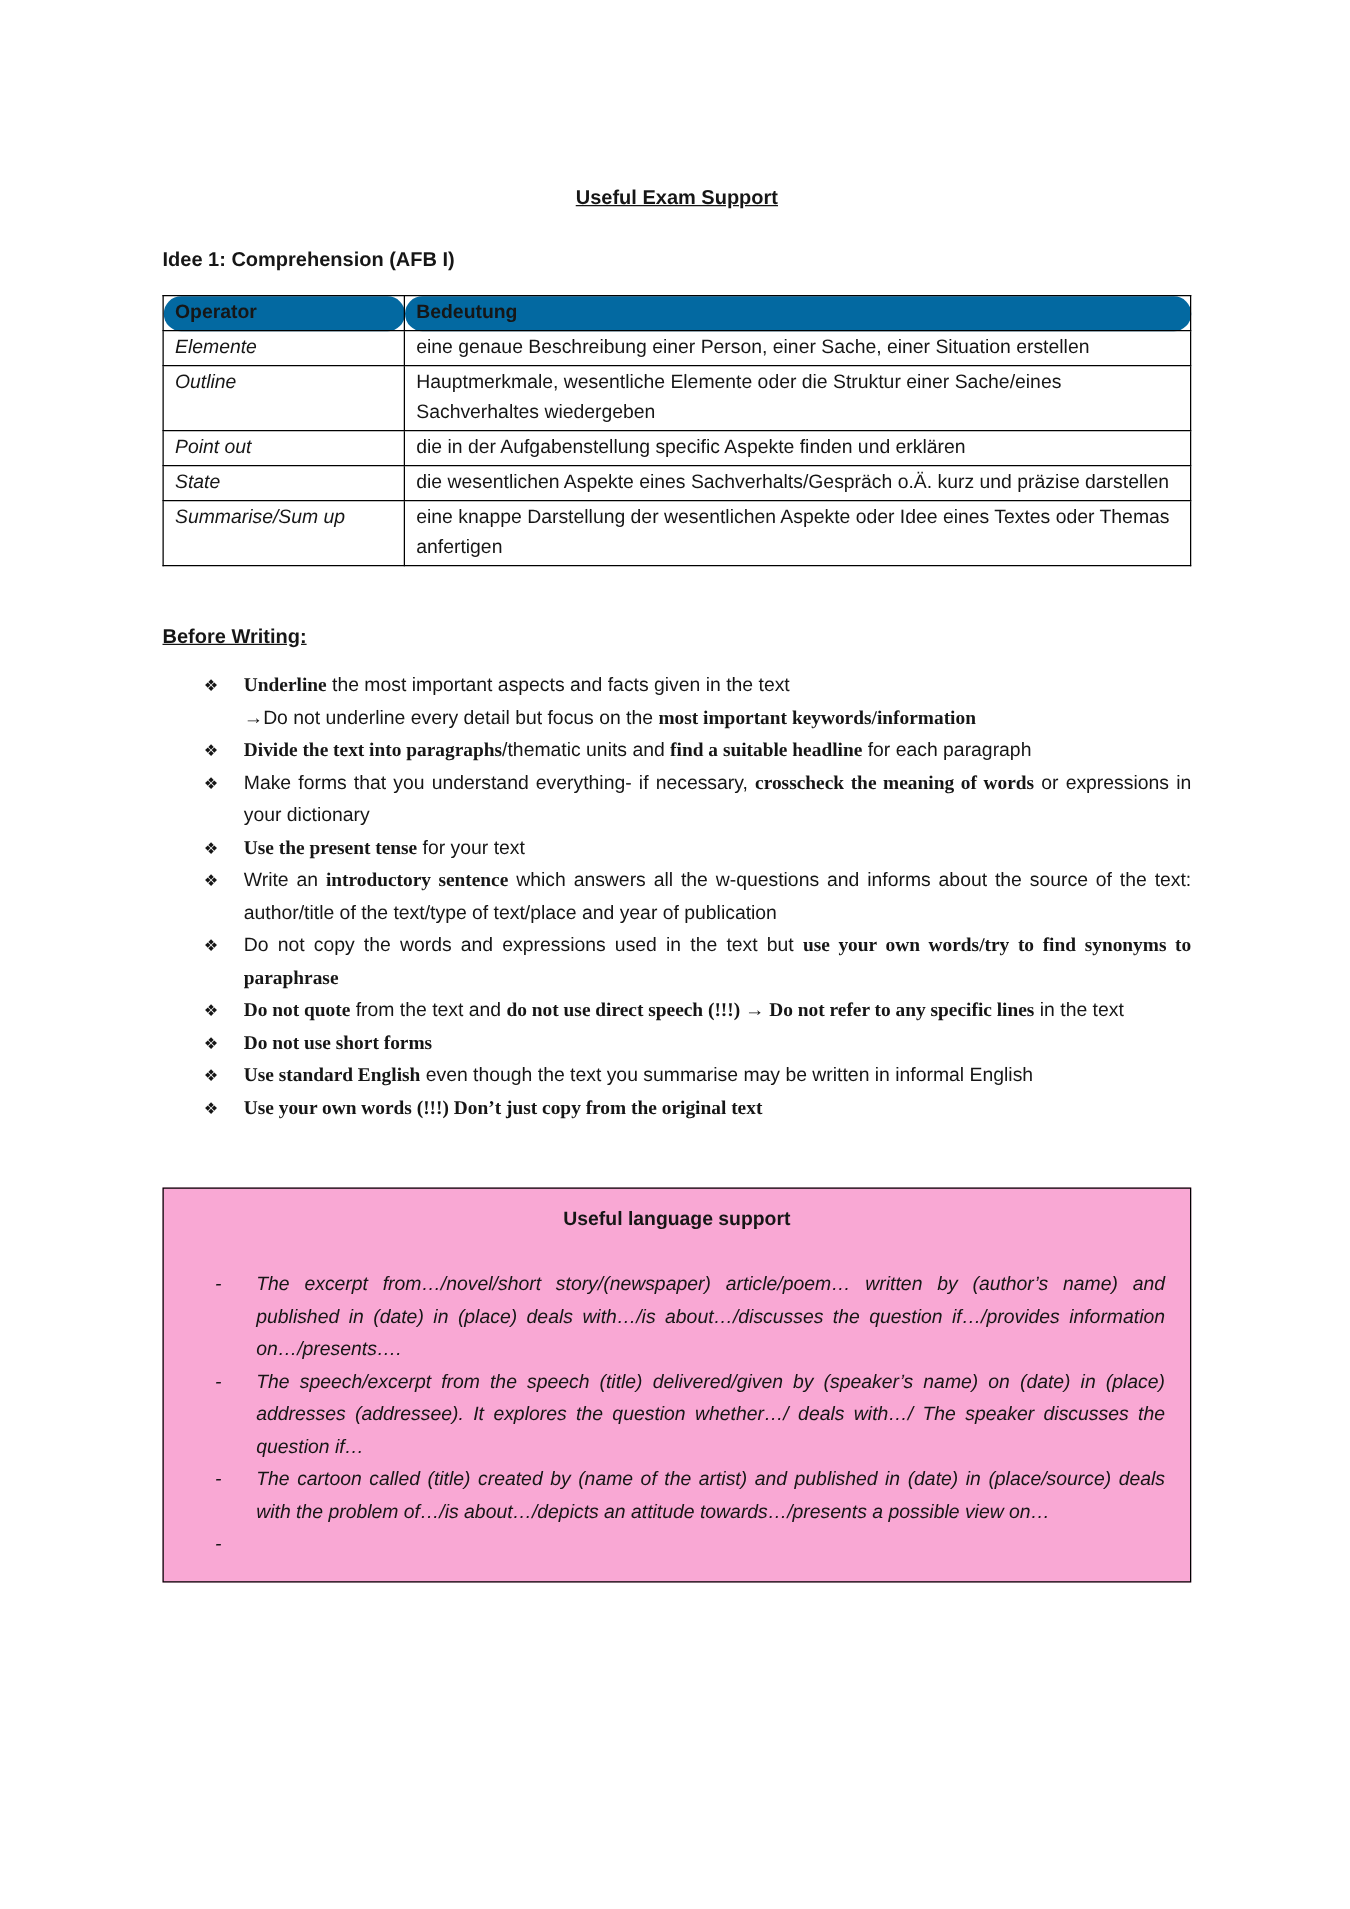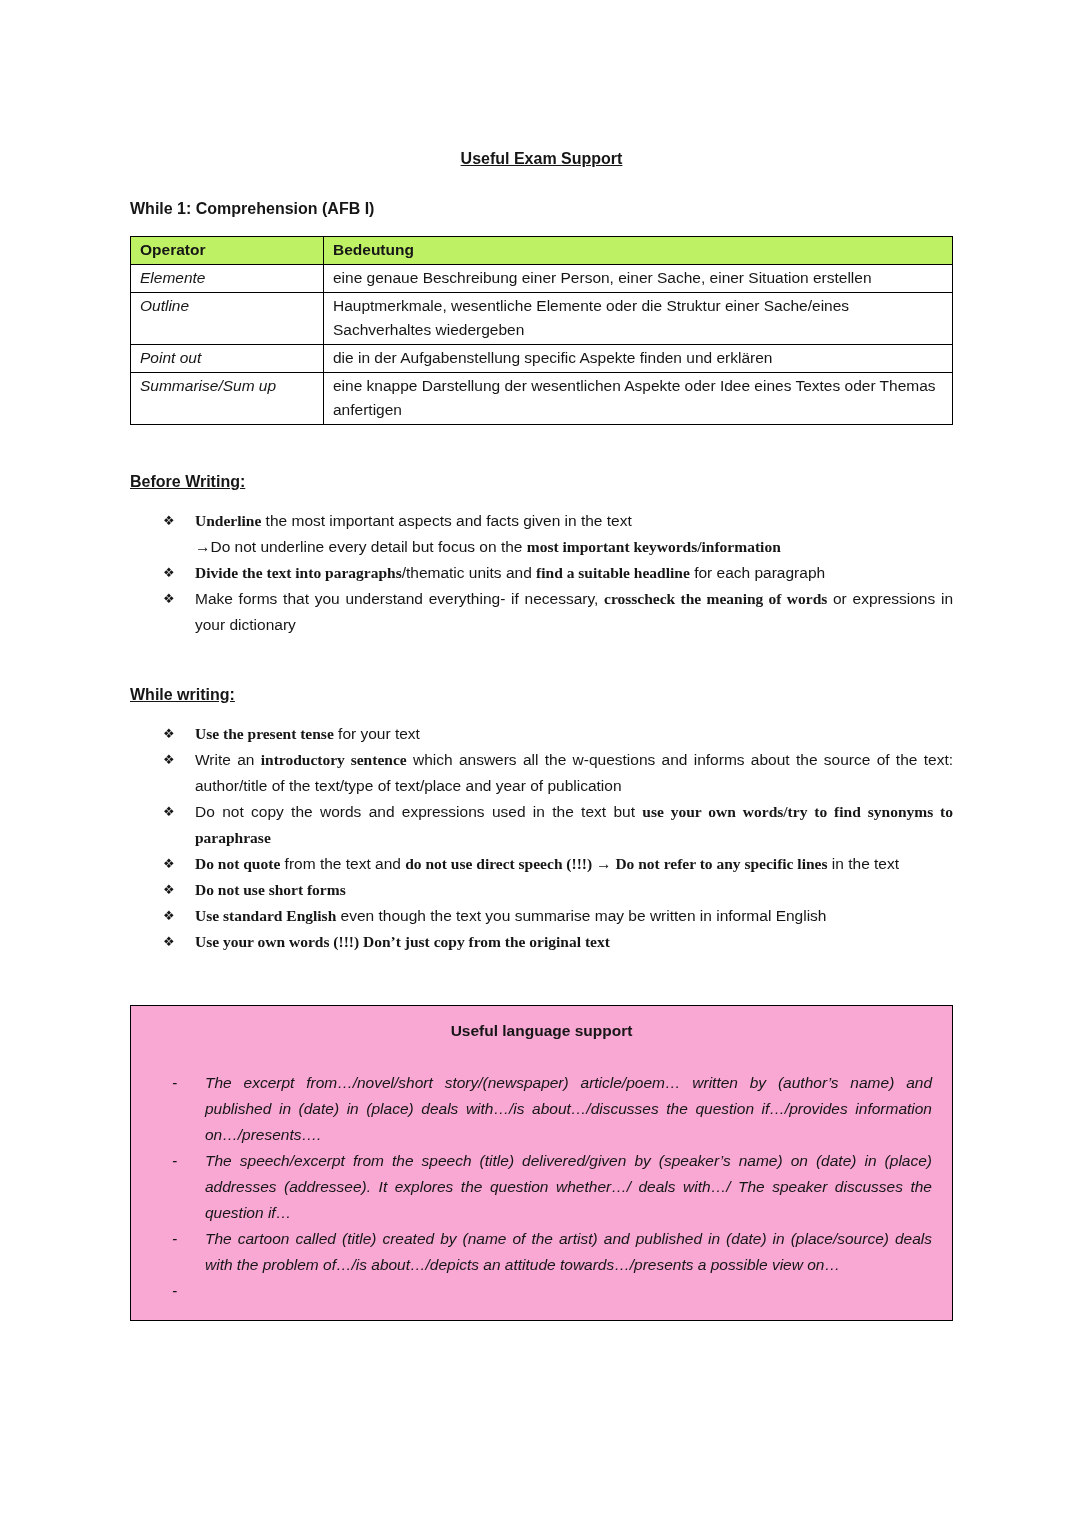--- a/index.html
+++ b/index.html
@@ -37,22 +37,23 @@
   col.col-op { width: 193px; }
   .op-table th, .op-table td {
     border: 1px solid #000;
     padding: 1px 9px 2px 9px;
     line-height: 24px;
     vertical-align: top;
     text-align: left;
     font-size: 15.5px;
   }
   .op-table th {
-    background: #bef264;
-    font-weight: 700;
+    background: #0369a1;
+    font-weight: 700;
+    border-radius: 14px;
   }
   td.op-cell { font-style: italic; }
   .section-heading {
     font-weight: 700;
     font-size: 16px;
     margin: 44px 0 13px 0;
     text-decoration: underline;
   }
   .bullet-list .li {
     display: flex;
@@ -86,21 +87,21 @@
   }
   .dash-list { font-style: italic; }
 </style>
 </head>
 <body>
 
 <div class="page">
 
   <div class="title">Useful Exam Support</div>
 
-  <div class="task-heading">While 1: Comprehension (AFB I)</div>
+  <div class="task-heading">Idee 1: Comprehension (AFB I)</div>
 
   <table class="op-table">
     <colgroup>
         <col class="col-op">
         <col>
       </colgroup>
     <thead>
       <tr>
         <th>Operator</th>
         <th>Bedeutung</th>
@@ -113,20 +114,24 @@
         </tr>
         <tr>
           <td class="op-cell">Outline</td>
           <td>Hauptmerkmale, wesentliche Elemente oder die Struktur einer Sache/eines Sachverhaltes wiedergeben</td>
         </tr>
         <tr>
           <td class="op-cell">Point out</td>
           <td>die in der Aufgabenstellung specific Aspekte finden und erklären</td>
         </tr>
         <tr>
+          <td class="op-cell">State</td>
+          <td>die wesentlichen Aspekte eines Sachverhalts/Gespräch o.Ä. kurz und präzise darstellen</td>
+        </tr>
+        <tr>
           <td class="op-cell">Summarise/Sum up</td>
           <td>eine knappe Darstellung der wesentlichen Aspekte oder Idee eines Textes oder Themas anfertigen</td>
         </tr>
       </tbody>
   </table>
 
   <div class="section-heading">Before Writing:</div>
   <div class="bullet-list">
       <div class="li">
         <span class="glyph">❖</span>
@@ -139,21 +144,20 @@
       <div class="li">
         <span class="glyph">❖</span>
         <span class="li-text"><span class="b">Divide the text into paragraphs</span><span>/thematic units and </span><span class="b">find a suitable headline</span><span> for each paragraph</span></span>
       </div>
       <div class="li">
         <span class="glyph">❖</span>
         <span class="li-text"><span>Make forms that you understand everything- if necessary, </span><span class="b">crosscheck the meaning of words</span><span> or expressions in your dictionary</span></span>
       </div>
     </div>
 
-  <div class="section-heading">While writing:</div>
   <div class="bullet-list">
       <div class="li">
         <span class="glyph">❖</span>
         <span class="li-text"><span class="b">Use the present tense</span><span> for your text</span></span>
       </div>
       <div class="li">
         <span class="glyph">❖</span>
         <span class="li-text"><span>Write an </span><span class="b">introductory sentence</span><span> which answers all the w-questions and informs about the source of the text: author/title of the text/type of text/place and year of publication</span></span>
       </div>
       <div class="li">

